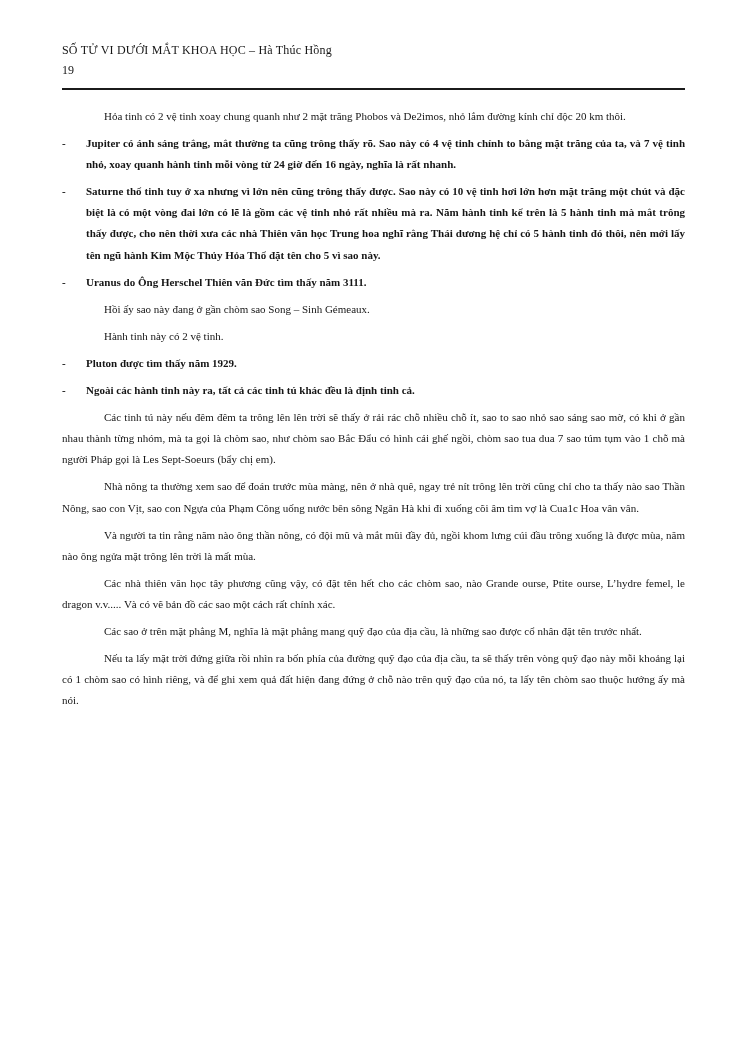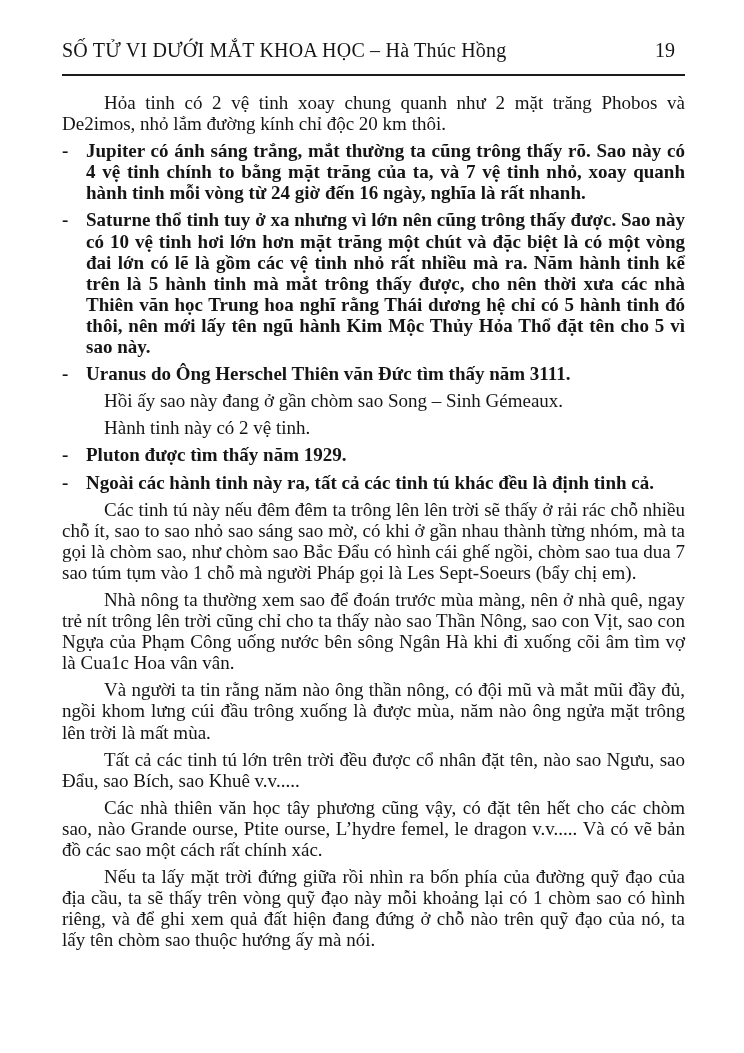--- a/index.html
+++ b/index.html
@@ -19,35 +19,36 @@
     box-sizing: border-box;
     width: 744px;
     height: 1053px;
     padding: 40px 59px 0 62px;
     background: #ffffff;
   }
   .page-header {
     display: flex;
     justify-content: space-between;
     align-items: baseline;
-    font-size: 20px;
+    font-size: 12px;
     line-height: 20px;
     border-bottom: 2px solid #1b1b1b;
-    padding-bottom: 14px;
+    padding-bottom: 8px;
+    flex-direction: column;
   }
   .page-header .title {
     letter-spacing: 0.2px;
     white-space: nowrap;
   }
   .page-header .page-num {
     padding-right: 10px;
   }
   .page-content {
     margin-top: 16px;
-    font-size: 19px;
+    font-size: 11px;
     line-height: 21.1px;
     text-align: justify;
   }
   .block {
     margin: 0 0 6px 0;
   }
   .paragraph {
     text-indent: 42px;
   }
   .bullet {
@@ -75,17 +76,17 @@
       <div class="block bullet"><span class="marker">-</span><span>Jupiter có ánh sáng trắng, mắt thường ta cũng trông thấy rõ. Sao này có 4 vệ tinh chính to bằng mặt trăng của ta, và 7 vệ tinh nhỏ, xoay quanh hành tinh mỗi vòng từ 24 giờ đến 16 ngày, nghĩa là rất nhanh.</span></div>
       <div class="block bullet"><span class="marker">-</span><span>Saturne thổ tinh tuy ở xa nhưng vì lớn nên cũng trông thấy được. Sao này có 10 vệ tinh hơi lớn hơn mặt trăng một chút và đặc biệt là có một vòng đai lớn có lẽ là gồm các vệ tinh nhỏ rất nhiều mà ra. Năm hành tinh kể trên là 5 hành tinh mà mắt trông thấy được, cho nên thời xưa các nhà Thiên văn học Trung hoa nghĩ rằng Thái dương hệ chỉ có 5 hành tinh đó thôi, nên mới lấy tên ngũ hành Kim Mộc Thủy Hỏa Thổ đặt tên cho 5 vì sao này.</span></div>
       <div class="block bullet"><span class="marker">-</span><span>Uranus do Ông Herschel Thiên văn Đức tìm thấy năm 3111.</span></div>
       <div class="block paragraph">Hồi ấy sao này đang ở gần chòm sao Song – Sinh Gémeaux.</div>
       <div class="block paragraph">Hành tinh này có 2 vệ tinh.</div>
       <div class="block bullet"><span class="marker">-</span><span>Pluton được tìm thấy năm 1929.</span></div>
       <div class="block bullet"><span class="marker">-</span><span>Ngoài các hành tinh này ra, tất cả các tinh tú khác đều là định tinh cả.</span></div>
       <div class="block paragraph">Các tinh tú này nếu đêm đêm ta trông lên lên trời sẽ thấy ở rải rác chỗ nhiều chỗ ít, sao to sao nhỏ sao sáng sao mờ, có khi ở gần nhau thành từng nhóm, mà ta gọi là chòm sao, như chòm sao Bắc Đẩu có hình cái ghế ngồi, chòm sao tua dua 7 sao túm tụm vào 1 chỗ mà người Pháp gọi là Les Sept-Soeurs (bẩy chị em).</div>
       <div class="block paragraph">Nhà nông ta thường xem sao để đoán trước mùa màng, nên ở nhà quê, ngay trẻ nít trông lên trời cũng chỉ cho ta thấy nào sao Thần Nông, sao con Vịt, sao con Ngựa của Phạm Công uống nước bên sông Ngân Hà khi đi xuống cõi âm tìm vợ là Cua1c Hoa vân vân.</div>
       <div class="block paragraph">Và người ta tin rằng năm nào ông thần nông, có đội mũ và mắt mũi đầy đủ, ngồi khom lưng cúi đầu trông xuống là được mùa, năm nào ông ngửa mặt trông lên trời là mất mùa.</div>
-      <div class="block paragraph">Tất cả các tinh tú lớn trên trời đều được cổ nhân đặt tên, nào sao Ngưu, sao Đẩu, sao Bích, sao Khuê v.v.....</div>
       <div class="block paragraph">Các nhà thiên văn học tây phương cũng vậy, có đặt tên hết cho các chòm sao, nào Grande ourse, Ptite ourse, L’hydre femel, le dragon v.v..... Và có vẽ bản đồ các sao một cách rất chính xác.</div>
+      <div class="block paragraph">Các sao ở trên mặt phẳng M, nghĩa là mặt phẳng mang quỹ đạo của địa cầu, là những sao được cổ nhân đặt tên trước nhất.</div>
       <div class="block paragraph">Nếu ta lấy mặt trời đứng giữa rồi nhìn ra bốn phía của đường quỹ đạo của địa cầu, ta sẽ thấy trên vòng quỹ đạo này mỗi khoảng lại có 1 chòm sao có hình riêng, và để ghi xem quả đất hiện đang đứng ở chỗ nào trên quỹ đạo của nó, ta lấy tên chòm sao thuộc hướng ấy mà nói.</div>
     </div>
 </div>
 
 </body></html>

